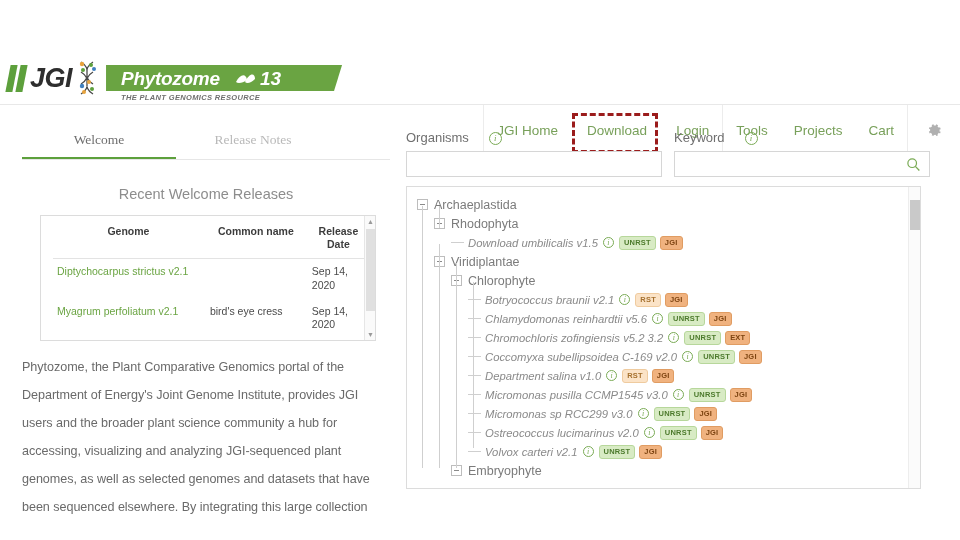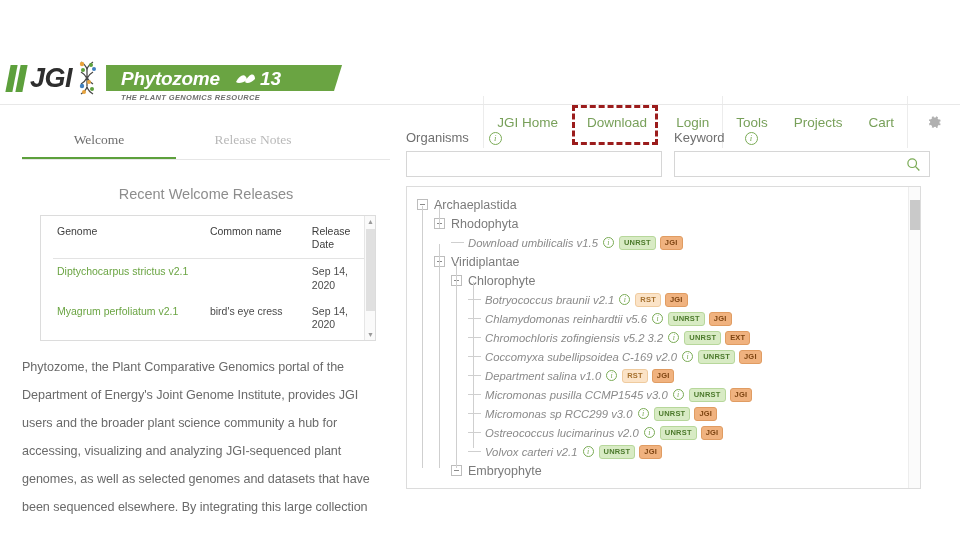--- a/index.html
+++ b/index.html
@@ -49,21 +49,21 @@
     position:absolute; left:154px; top:3px; color:#fff;
     font-size:19px; font-weight:bold; font-style:italic;
   }
   .pz-sub {
     position:absolute; left:15px; top:28px;
     color:#6f6f6f; font-size:7.5px; font-style:italic;
     letter-spacing:0.35px; font-weight:bold;
   }
 
   .nav {
-    position:absolute; right:0; top:44px; height:52px;
+    position:absolute; right:0; top:52px; height:52px;
     display:flex; align-items:center;
   }
   .nav-div { width:1px; height:52px; background:#ececec; }
   .nav-item {
     color:#78a05a; font-size:13.5px; padding:0 13px;
     white-space:nowrap; cursor:pointer;
   }
   .nav-item.dl-wrap {
     position:relative; padding:0 16px;
   }
@@ -85,21 +85,21 @@
   .sect-title {
     margin-top:26px; text-align:center; color:#8d8d8d; font-size:14.5px;
   }
 
   .tbl-box {
     margin-top:13px; margin-left:18px; width:336px; height:126px;
     border:1px solid #dcdcdc; background:#fff; position:relative; overflow:hidden;
   }
   .tbl { width:318px; border-collapse:collapse; margin-left:12px; }
   .tbl th {
-    font-size:10.5px; color:#3d3d3d; font-weight:normal; text-align:left;
+    font-size:10.5px; color:#3d3d3d; font-weight:bold; text-align:center;
     padding:9px 6px 7px 4px; vertical-align:top; line-height:1.25;
     border-bottom:1px solid #e3e3e3;
   }
   .tbl td {
     font-size:10.5px; padding:6px 6px 6px 4px; vertical-align:top;
     line-height:1.3; color:#4a4a4a;
   }
   .tbl td.gname { color:#6aa442; }
   .col-g { width:150px; } .col-c { width:100px; } .col-d { width:62px; }
   .tbl-sb {

